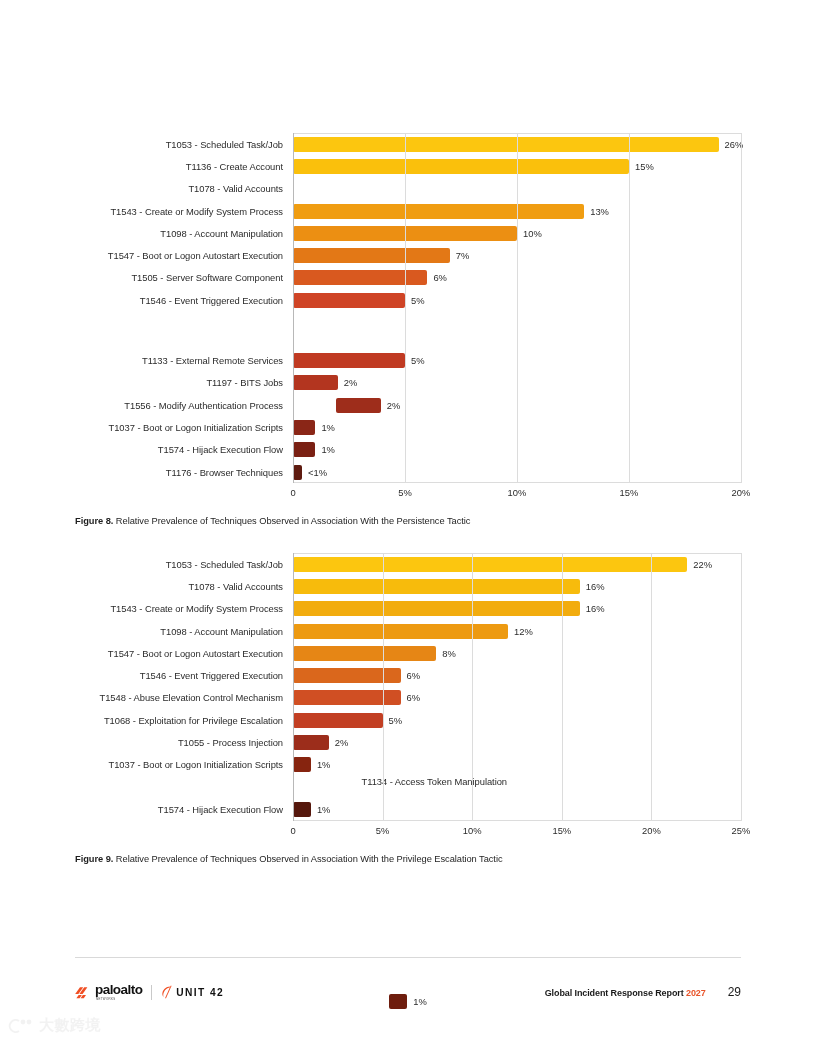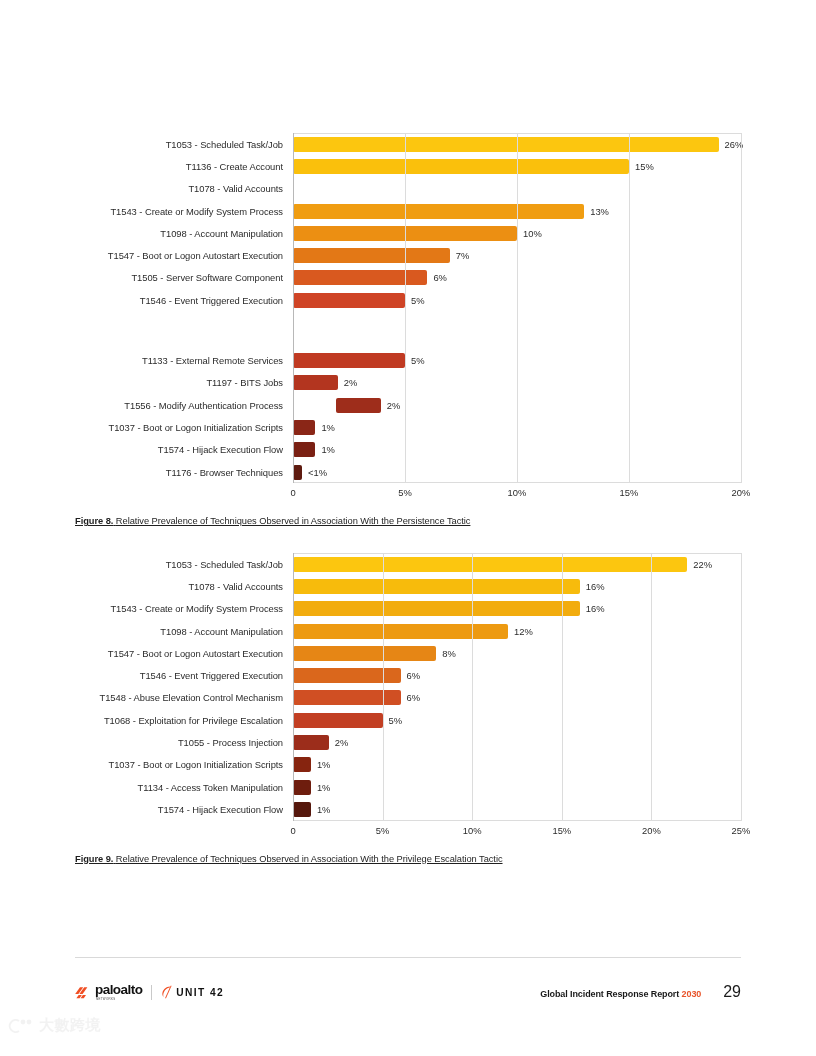--- a/index.html
+++ b/index.html
@@ -133,21 +133,20 @@
     color: #2b2b2b;
     transform: translateX(-50%);
     white-space: nowrap;
   }
 
   .caption {
     margin-top: 13px;
     font-size: 9.3px;
     color: #1f1f1f;
     letter-spacing: -0.05px;
-    text-decoration: underline;
   }
   .caption b { font-weight: bold; }
 
   
   .footer-rule {
     position: absolute;
     left: 75px;
     top: 957px;
     width: 666px;
     height: 1px;
@@ -214,21 +213,21 @@
     gap: 22px;
   }
   .rpt {
     font-size: 9px;
     font-weight: bold;
     color: #1a1a1a;
     letter-spacing: -0.1px;
   }
   .rpt .yr { color: #e8542a; }
   .pgnum {
-    font-size: 16px;
+    font-size: 12px;
     color: #1a1a1a;
   }
 
   
   .watermark {
     position: absolute;
     left: 8px;
     top: 1016px;
     display: flex;
     align-items: center;
@@ -435,21 +434,21 @@
               <span class="bar-val">2%</span>
             </div>
           </div>
           <div class="row" style="height: 22.3px;">
             <div class="cat-label">T1037 - Boot or Logon Initialization Scripts</div>
             <div class="bar-zone">
               <div class="bar" style="width: 17.92px; background: rgb(134, 36, 15);"></div>
               <span class="bar-val">1%</span>
             </div>
           </div>
-          <div class="row" style="height: 22.3px;">
+          <div class="row" style="height: 22.3px; flex-direction: column;">
             <div class="cat-label">T1134 - Access Token Manipulation</div>
             <div class="bar-zone">
               <div class="bar" style="width: 17.92px; background: rgb(110, 29, 14);"></div>
               <span class="bar-val">1%</span>
             </div>
           </div>
           <div class="row" style="height: 22.3px;">
             <div class="cat-label">T1574 - Hijack Execution Flow</div>
             <div class="bar-zone">
               <div class="bar" style="width: 17.92px; background: rgb(85, 23, 12);"></div>
@@ -506,21 +505,21 @@
           <path d="M8.8 1.4 C5.4 1.6 2.6 4.0 1.6 7.0 C1.0 8.9 1.4 10.8 2.6 11.9
                    C2.0 10.4 2.2 8.6 3.0 7.0 C4.1 4.7 6.2 3.0 8.8 2.6 Z" fill="#F04E23"></path>
           <path d="M9.6 0.8 L10.6 0.8 L5.0 13.2 L4.0 13.2 Z" fill="#F04E23"></path>
         </svg>
         <span class="u42-word">UNIT 42</span>
       </div>
     </div>
     <div class="footer-right">
       <div class="rpt">
         <span>Global Incident Response Report</span>
-        <span class="yr">2030</span>
+        <span class="yr">2027</span>
       </div>
       <div class="pgnum">29</div>
     </div>
   </div>
 
   <div class="watermark">
     <svg width="26" height="18" viewBox="0 0 26 18">
       <path d="M11 4 A6 6 0 1 0 11 14" stroke="#e6e6e6" stroke-width="2" fill="none"></path>
       <circle cx="15" cy="5" r="2.4" fill="#e6e6e6"></circle>
       <circle cx="21" cy="5" r="2.4" fill="#e6e6e6"></circle>

